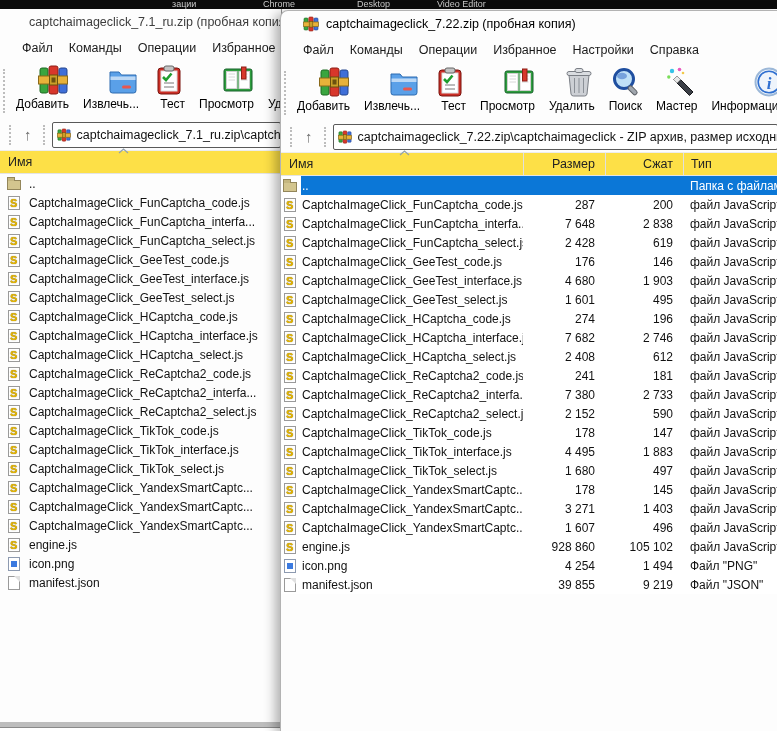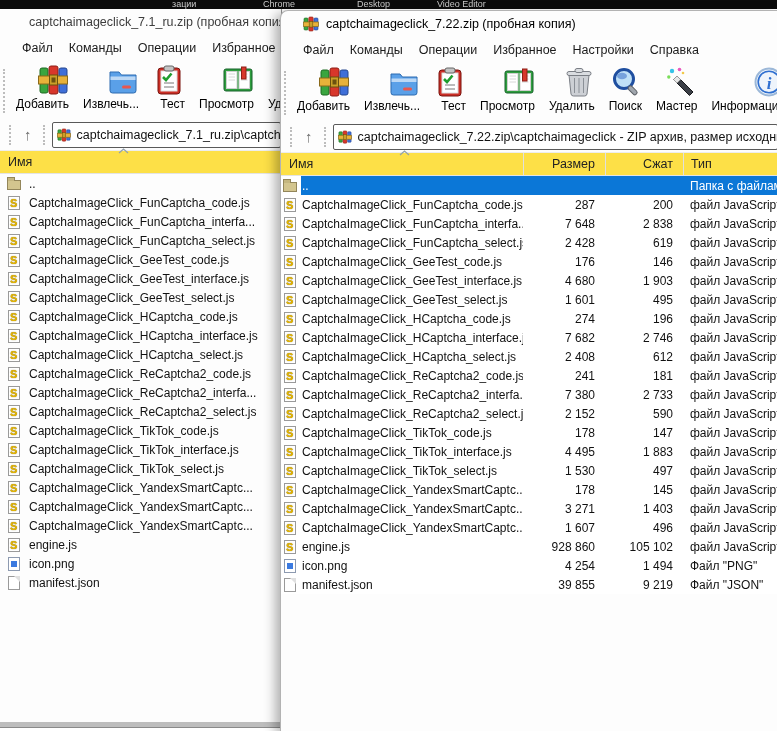--- a/index.html
+++ b/index.html
@@ -611,21 +611,21 @@
           <span class="num">4 495</span>
           <span class="num">1 883</span>
           <span class="typ">файл JavaScript</span>
         </div>
 
         <div class="frow">
           <span class="icwrap">
             <span class="fic" data-icon="js"></span>
           </span>
           <span class="name">CaptchaImageClick_TikTok_select.js</span>
-          <span class="num">1 530</span>
+          <span class="num">1 680</span>
           <span class="num">497</span>
           <span class="typ">файл JavaScript</span>
         </div>
 
         <div class="frow">
           <span class="icwrap">
             <span class="fic" data-icon="js"></span>
           </span>
           <span class="name">CaptchaImageClick_YandexSmartCaptc...</span>
           <span class="num">178</span>

